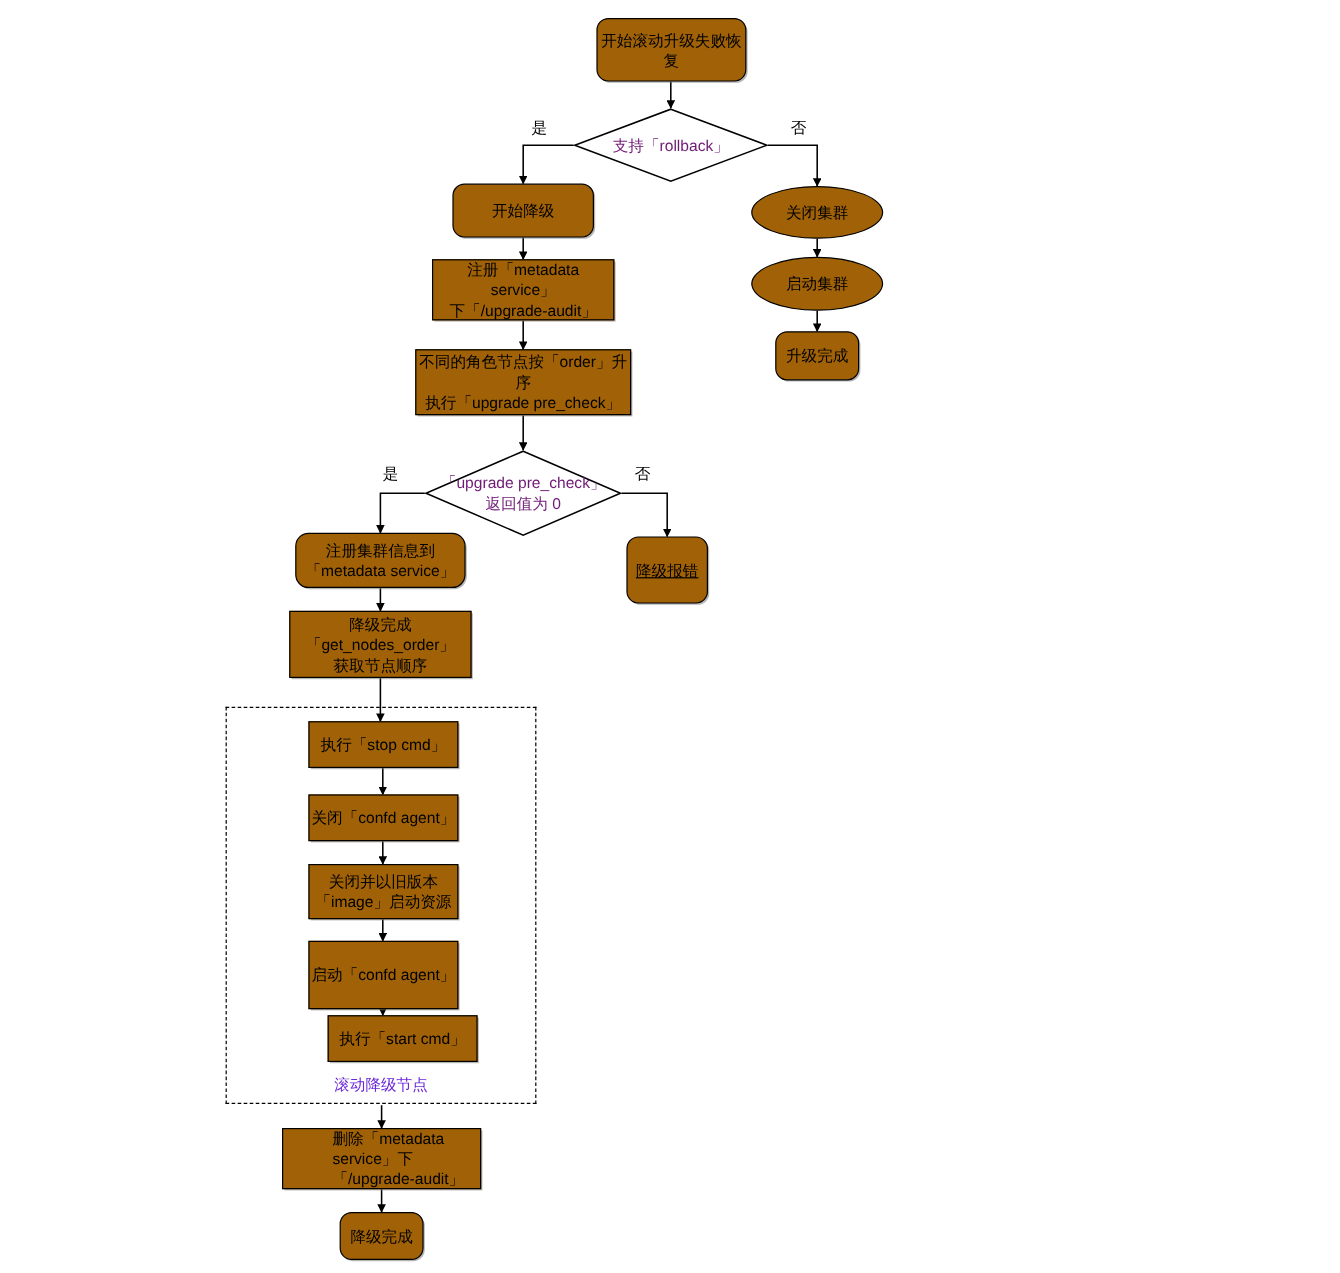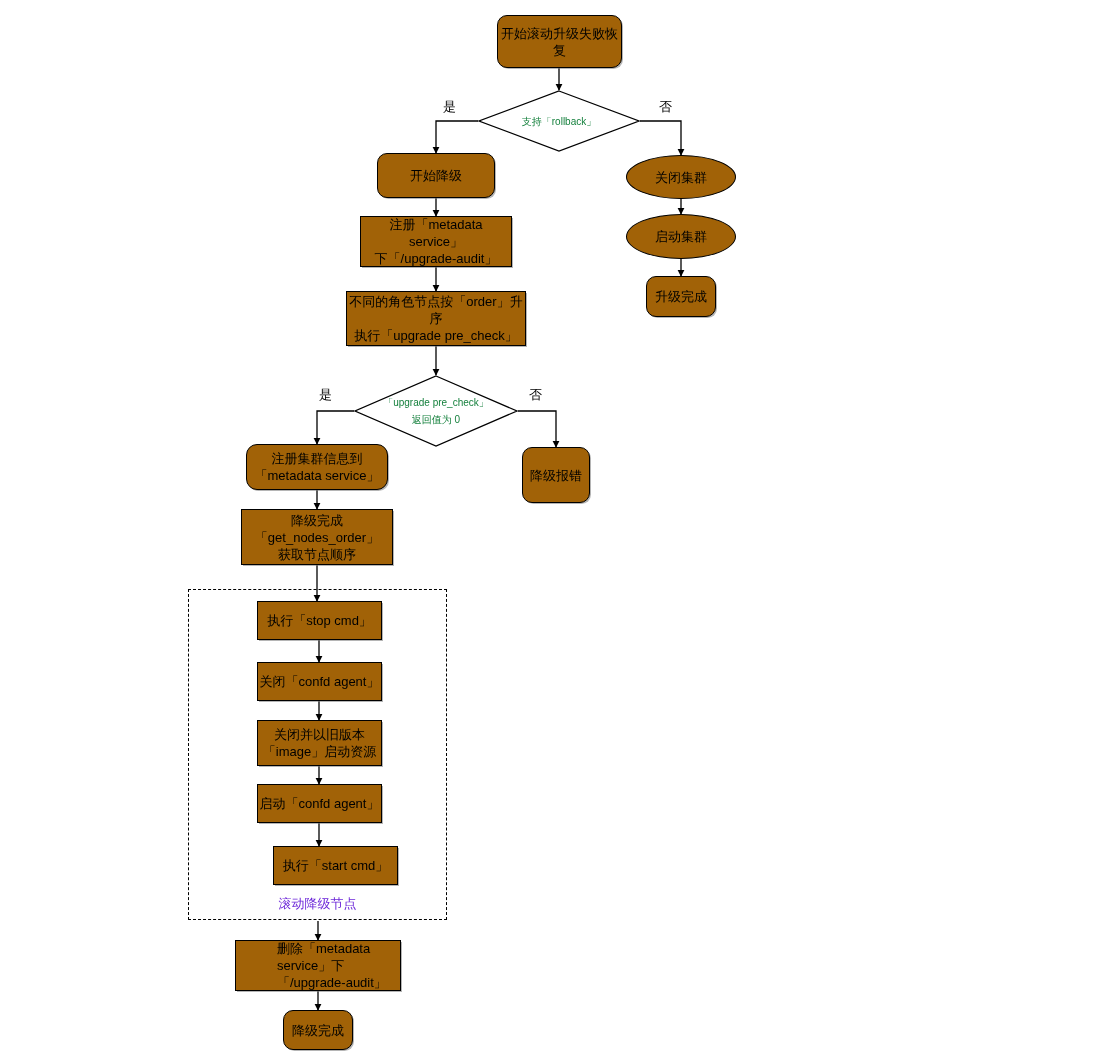--- a/index.html
+++ b/index.html
@@ -64,23 +64,23 @@
     top: 0;
     overflow: visible;
   }
   .diamond .dlabel {
     position: absolute;
     left: 50%;
     top: 50%;
     transform: translate(-50%, -50%);
     text-align: center;
     white-space: pre-line;
-    font-size: 10px;
+    font-size: 13px;
     line-height: 17px;
-    color: #15803d;
+    color: #701a75;
     width: 200px;
     z-index: 4;
   }
   .edge-label {
     position: absolute;
     font-size: 13px;
     line-height: 15px;
     color: #000000;
     z-index: 4;
     white-space: nowrap;
@@ -186,30 +186,30 @@
 返回值为 0</div>
   </div>
 
   <div class="node" style="left:246px; top:444px; width:142px; height:46px;border-radius:11px;">注册集群信息到
 「metadata service」</div>
 
   <div class="node" style="left:241px; top:509px; width:152px; height:56px;">降级完成
 「get_nodes_order」
 获取节点顺序</div>
 
-  <div class="node rounded" style="left:522px; top:447px; width:68px; height:56px;">降级报错</div>
+  <div class="node rounded" style="left:522px; top:447px; width:68px; height:56px;text-decoration:underline;">降级报错</div>
 
   <div class="node" style="left:257px; top:601px; width:125px; height:39px;">执行「stop cmd」</div>
 
   <div class="node" style="left:257px; top:662px; width:125px; height:39px;">关闭「confd agent」</div>
 
   <div class="node" style="left:257px; top:720px; width:125px; height:46px;">关闭并以旧版本
 「image」启动资源</div>
 
-  <div class="node" style="left:257px; top:784px; width:125px; height:39px;">启动「confd agent」</div>
+  <div class="node" style="left:257px; top:784px; width:125px; height:57px;">启动「confd agent」</div>
 
   <div class="node" style="left:273px; top:846px; width:125px; height:39px;">执行「start cmd」</div>
 
   <div class="node leftish" style="left:235px; top:940px; width:166px; height:51px;padding-left:41px;">删除「metadata service」下
 「/upgrade-audit」</div>
 
   <div class="node rounded" style="left:283px; top:1010px; width:70px; height:40px;">降级完成</div>
 
   <div class="node ellipse noshadow" style="left:626px; top:155px; width:110px; height:44px;">关闭集群</div>
 

